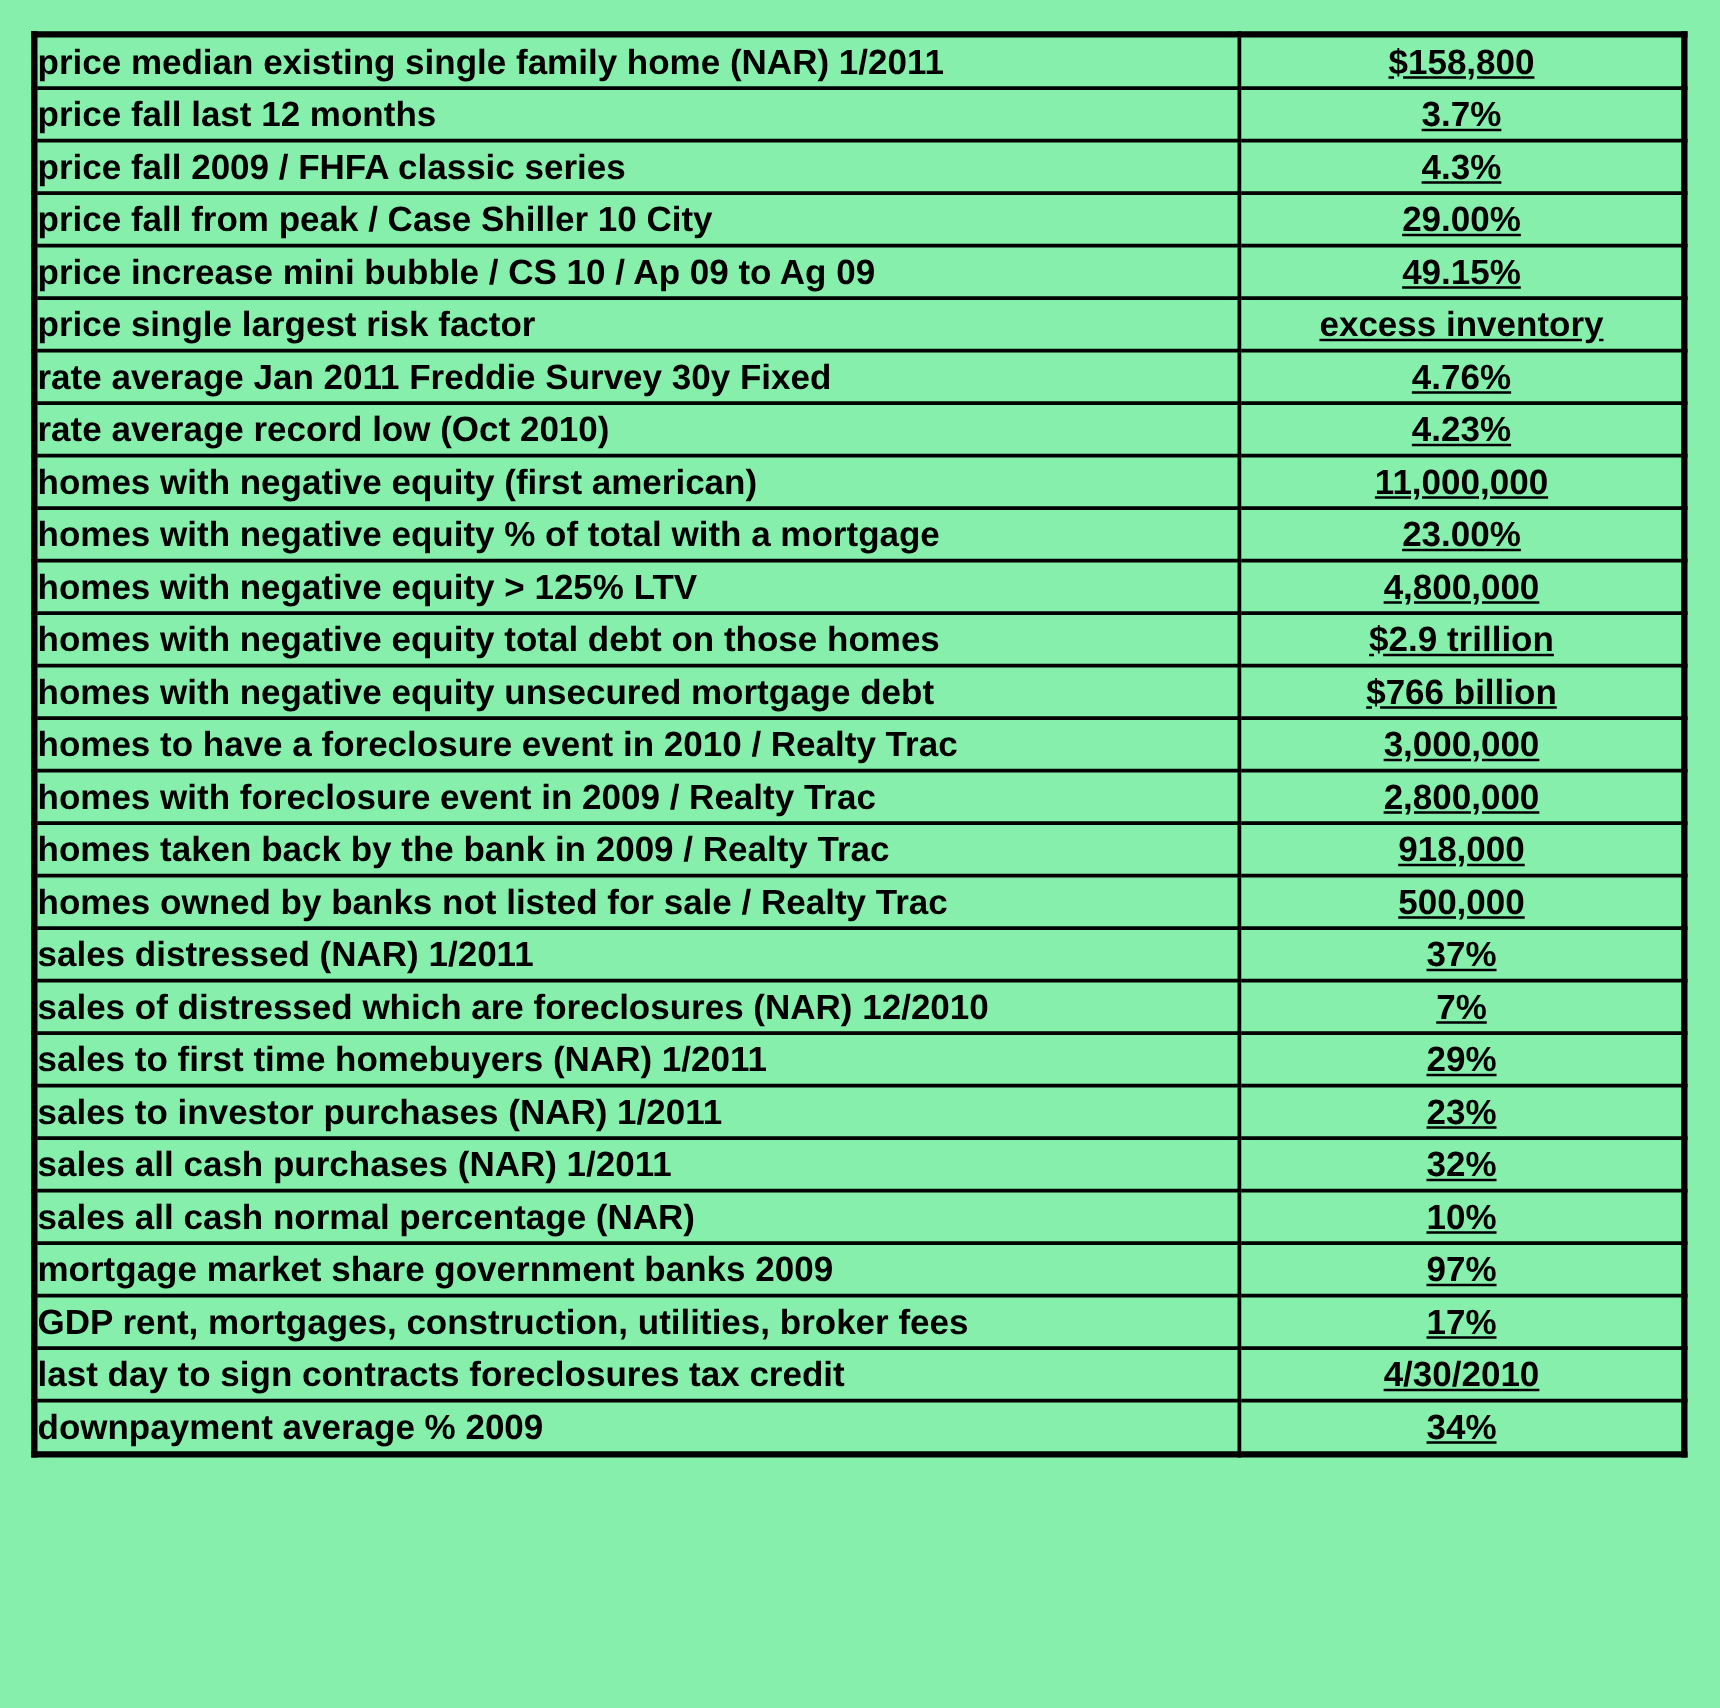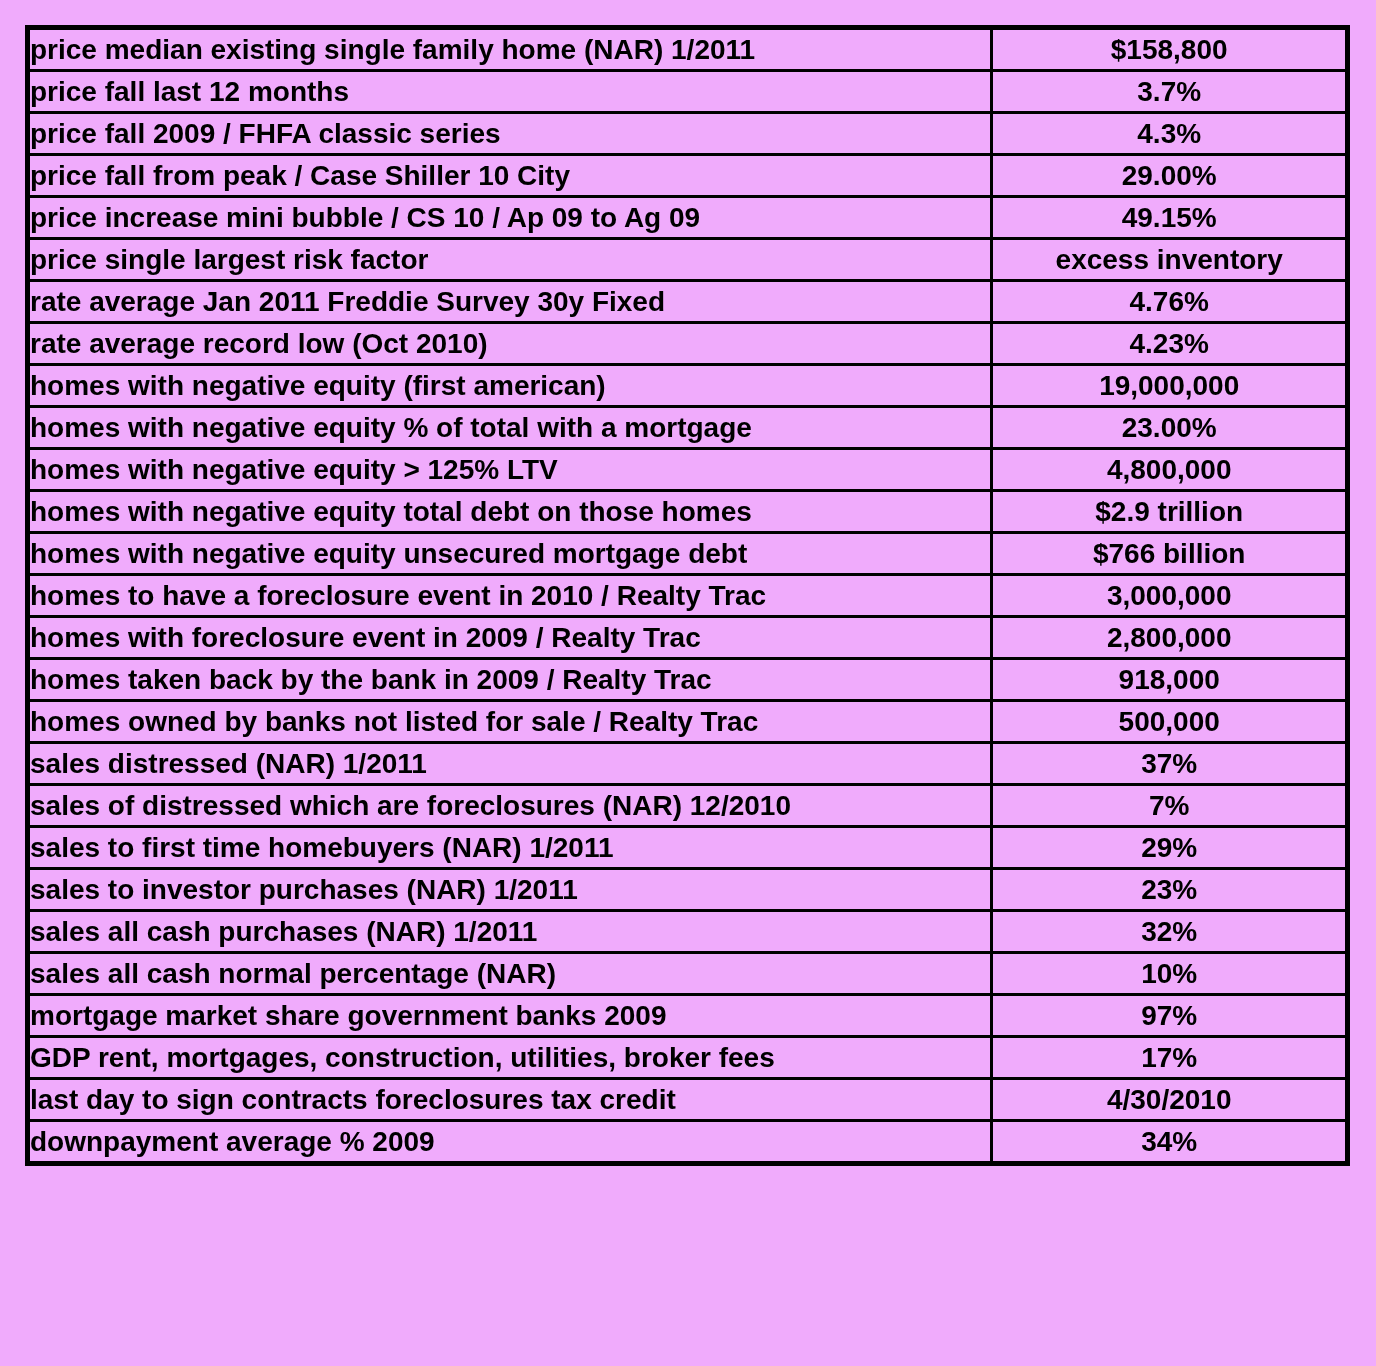--- a/index.html
+++ b/index.html
@@ -7,21 +7,21 @@
     padding: 0;
     background: #ffffff;
     width: 1376px;
     height: 1366px;
     font-family: "Liberation Sans", sans-serif;
   }
   .page {
     position: relative;
     width: 1376px;
     height: 1366px;
-    background: #f0abfc;
+    background: #86efac;
   }
   table.stats {
     position: absolute;
     left: 25px;
     top: 25px;
     width: 1325px;
     border-collapse: collapse;
     table-layout: fixed;
     border: 5px solid #000000;
   }
@@ -38,20 +38,21 @@
     padding: 0;
   }
   td.label {
     width: 73.2%;
     text-align: left;
     padding-left: 12px;
   }
   td.value {
     width: 26.8%;
     text-align: center;
+    text-decoration: underline;
   }
 </style>
 </head>
 <body>
 
 <div class="page">
   <table class="stats">
     <tbody id="table-body">
   <tr>
     <td class="label">price median existing single family home (NAR) 1/2011</td>
@@ -88,21 +89,21 @@
     <td class="value">4.76%</td>
   </tr>
 
   <tr>
     <td class="label">rate average record low (Oct 2010)</td>
     <td class="value">4.23%</td>
   </tr>
 
   <tr>
     <td class="label">homes with negative equity (first american)</td>
-    <td class="value">19,000,000</td>
+    <td class="value">11,000,000</td>
   </tr>
 
   <tr>
     <td class="label">homes with negative equity % of total with a mortgage</td>
     <td class="value">23.00%</td>
   </tr>
 
   <tr>
     <td class="label">homes with negative equity &gt; 125% LTV</td>
     <td class="value">4,800,000</td>

